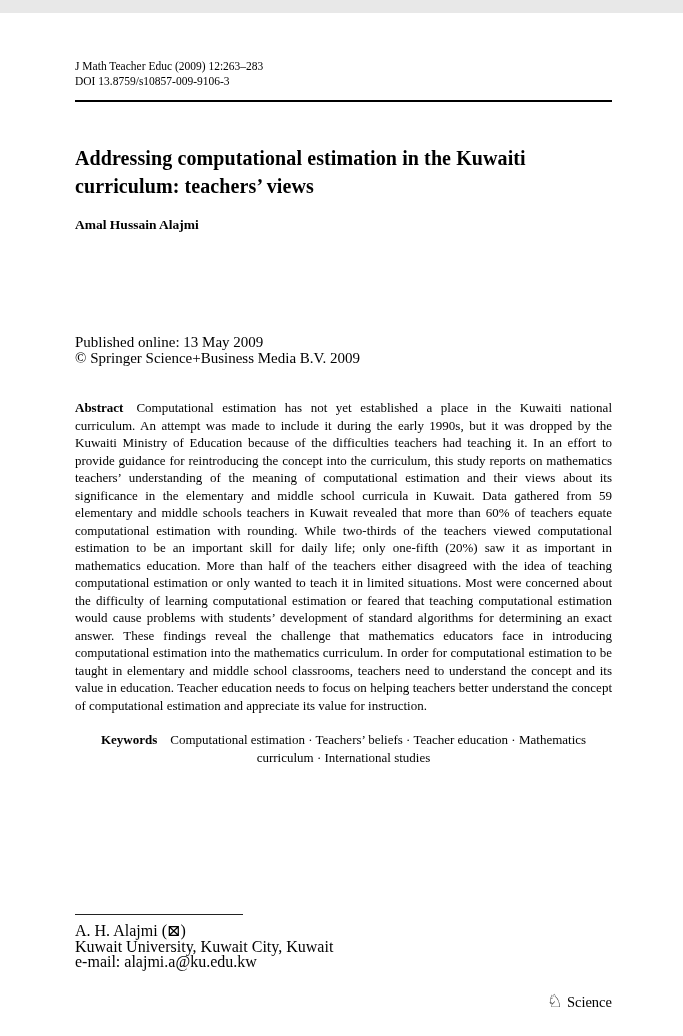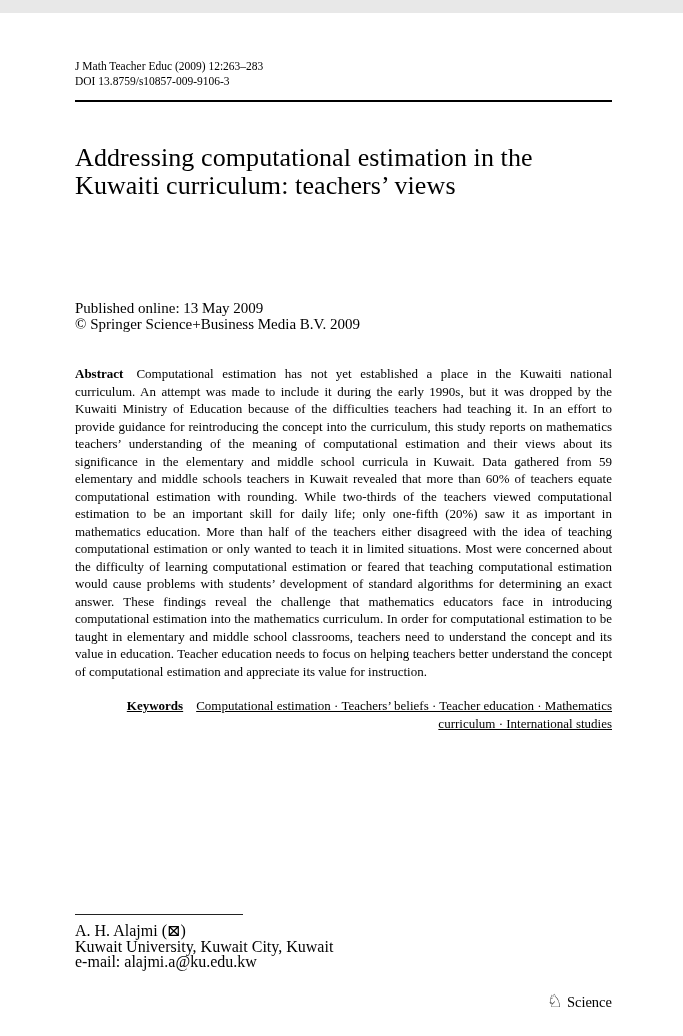--- a/index.html
+++ b/index.html
@@ -17,35 +17,35 @@
   .content { padding: 46px 71px 0 75px; }
   .header-line { font-size: 11.5px; line-height: 15px; white-space: nowrap; }
   .header-rule {
     border: none;
     border-top: 2px solid #000;
     margin: 11px 0 0 0;
     height: 0;
   }
   .article-title {
     margin: 42px 0 0 0;
-    font-size: 26px;
+    font-size: 20px;
     line-height: 28px;
-    font-weight: normal;
+    font-weight: bold;
     letter-spacing: 0.1px;
   }
   .author-name {
     margin-top: 16px;
     font-size: 13.5px;
     line-height: 18px;
     font-weight: bold;
   }
   .pub-block { margin-top: 100px; font-size: 15px; line-height: 16px; }
   .para { margin: 0; font-size: 13px; line-height: 17.5px; }
   .abstract-para { margin-top: 33px; text-align: justify; }
-  .keywords-para { margin-top: 17px; text-align: right; text-decoration: underline; }
+  .keywords-para { margin-top: 17px; text-align: center; }
   .run-in-label { font-weight: bold; margin-right: 13px; }
   .footnote {
     position: absolute;
     left: 75px;
     top: 901px;
     font-size: 16px;
     line-height: 15.5px;
   }
   .footnote-rule {
     width: 168px;
@@ -70,20 +70,21 @@
 <div class="page">
   <div class="content">
 
     <div class="header-line">J Math Teacher Educ (2009) 12:263–283</div>
     <div class="header-line">DOI 13.8759/s10857-009-9106-3</div>
 
     <hr class="header-rule">
 
     <h1 class="article-title">Addressing computational estimation in the Kuwaiti curriculum: teachers’ views</h1>
 
+    <div class="author-name">Amal Hussain Alajmi</div>
 
     <div class="pub-block">
       <div>Published online: 13 May 2009</div>
       <div>© Springer Science+Business Media B.V. 2009</div>
     </div>
 
     <p class="para abstract-para">
       <span class="run-in-label">Abstract</span><span>Computational estimation has not yet established a place in the Kuwaiti national curriculum. An attempt was made to include it during the early 1990s, but it was dropped by the Kuwaiti Ministry of Education because of the difficulties teachers had teaching it. In an effort to provide guidance for reintroducing the concept into the curriculum, this study reports on mathematics teachers’ understanding of the meaning of computational estimation and their views about its significance in the elementary and middle school curricula in Kuwait. Data gathered from 59 elementary and middle schools teachers in Kuwait revealed that more than 60% of teachers equate computational estimation with rounding. While two-thirds of the teachers viewed computational estimation to be an important skill for daily life; only one-fifth (20%) saw it as important in mathematics education. More than half of the teachers either disagreed with the idea of teaching computational estimation or only wanted to teach it in limited situations. Most were concerned about the difficulty of learning computational estimation or feared that teaching computational estimation would cause problems with students’ development of standard algorithms for determining an exact answer. These findings reveal the challenge that mathematics educators face in introducing computational estimation into the mathematics curriculum. In order for computational estimation to be taught in elementary and middle school classrooms, teachers need to understand the concept and its value in education. Teacher education needs to focus on helping teachers better understand the concept of computational estimation and appreciate its value for instruction.</span>
     </p>
 

